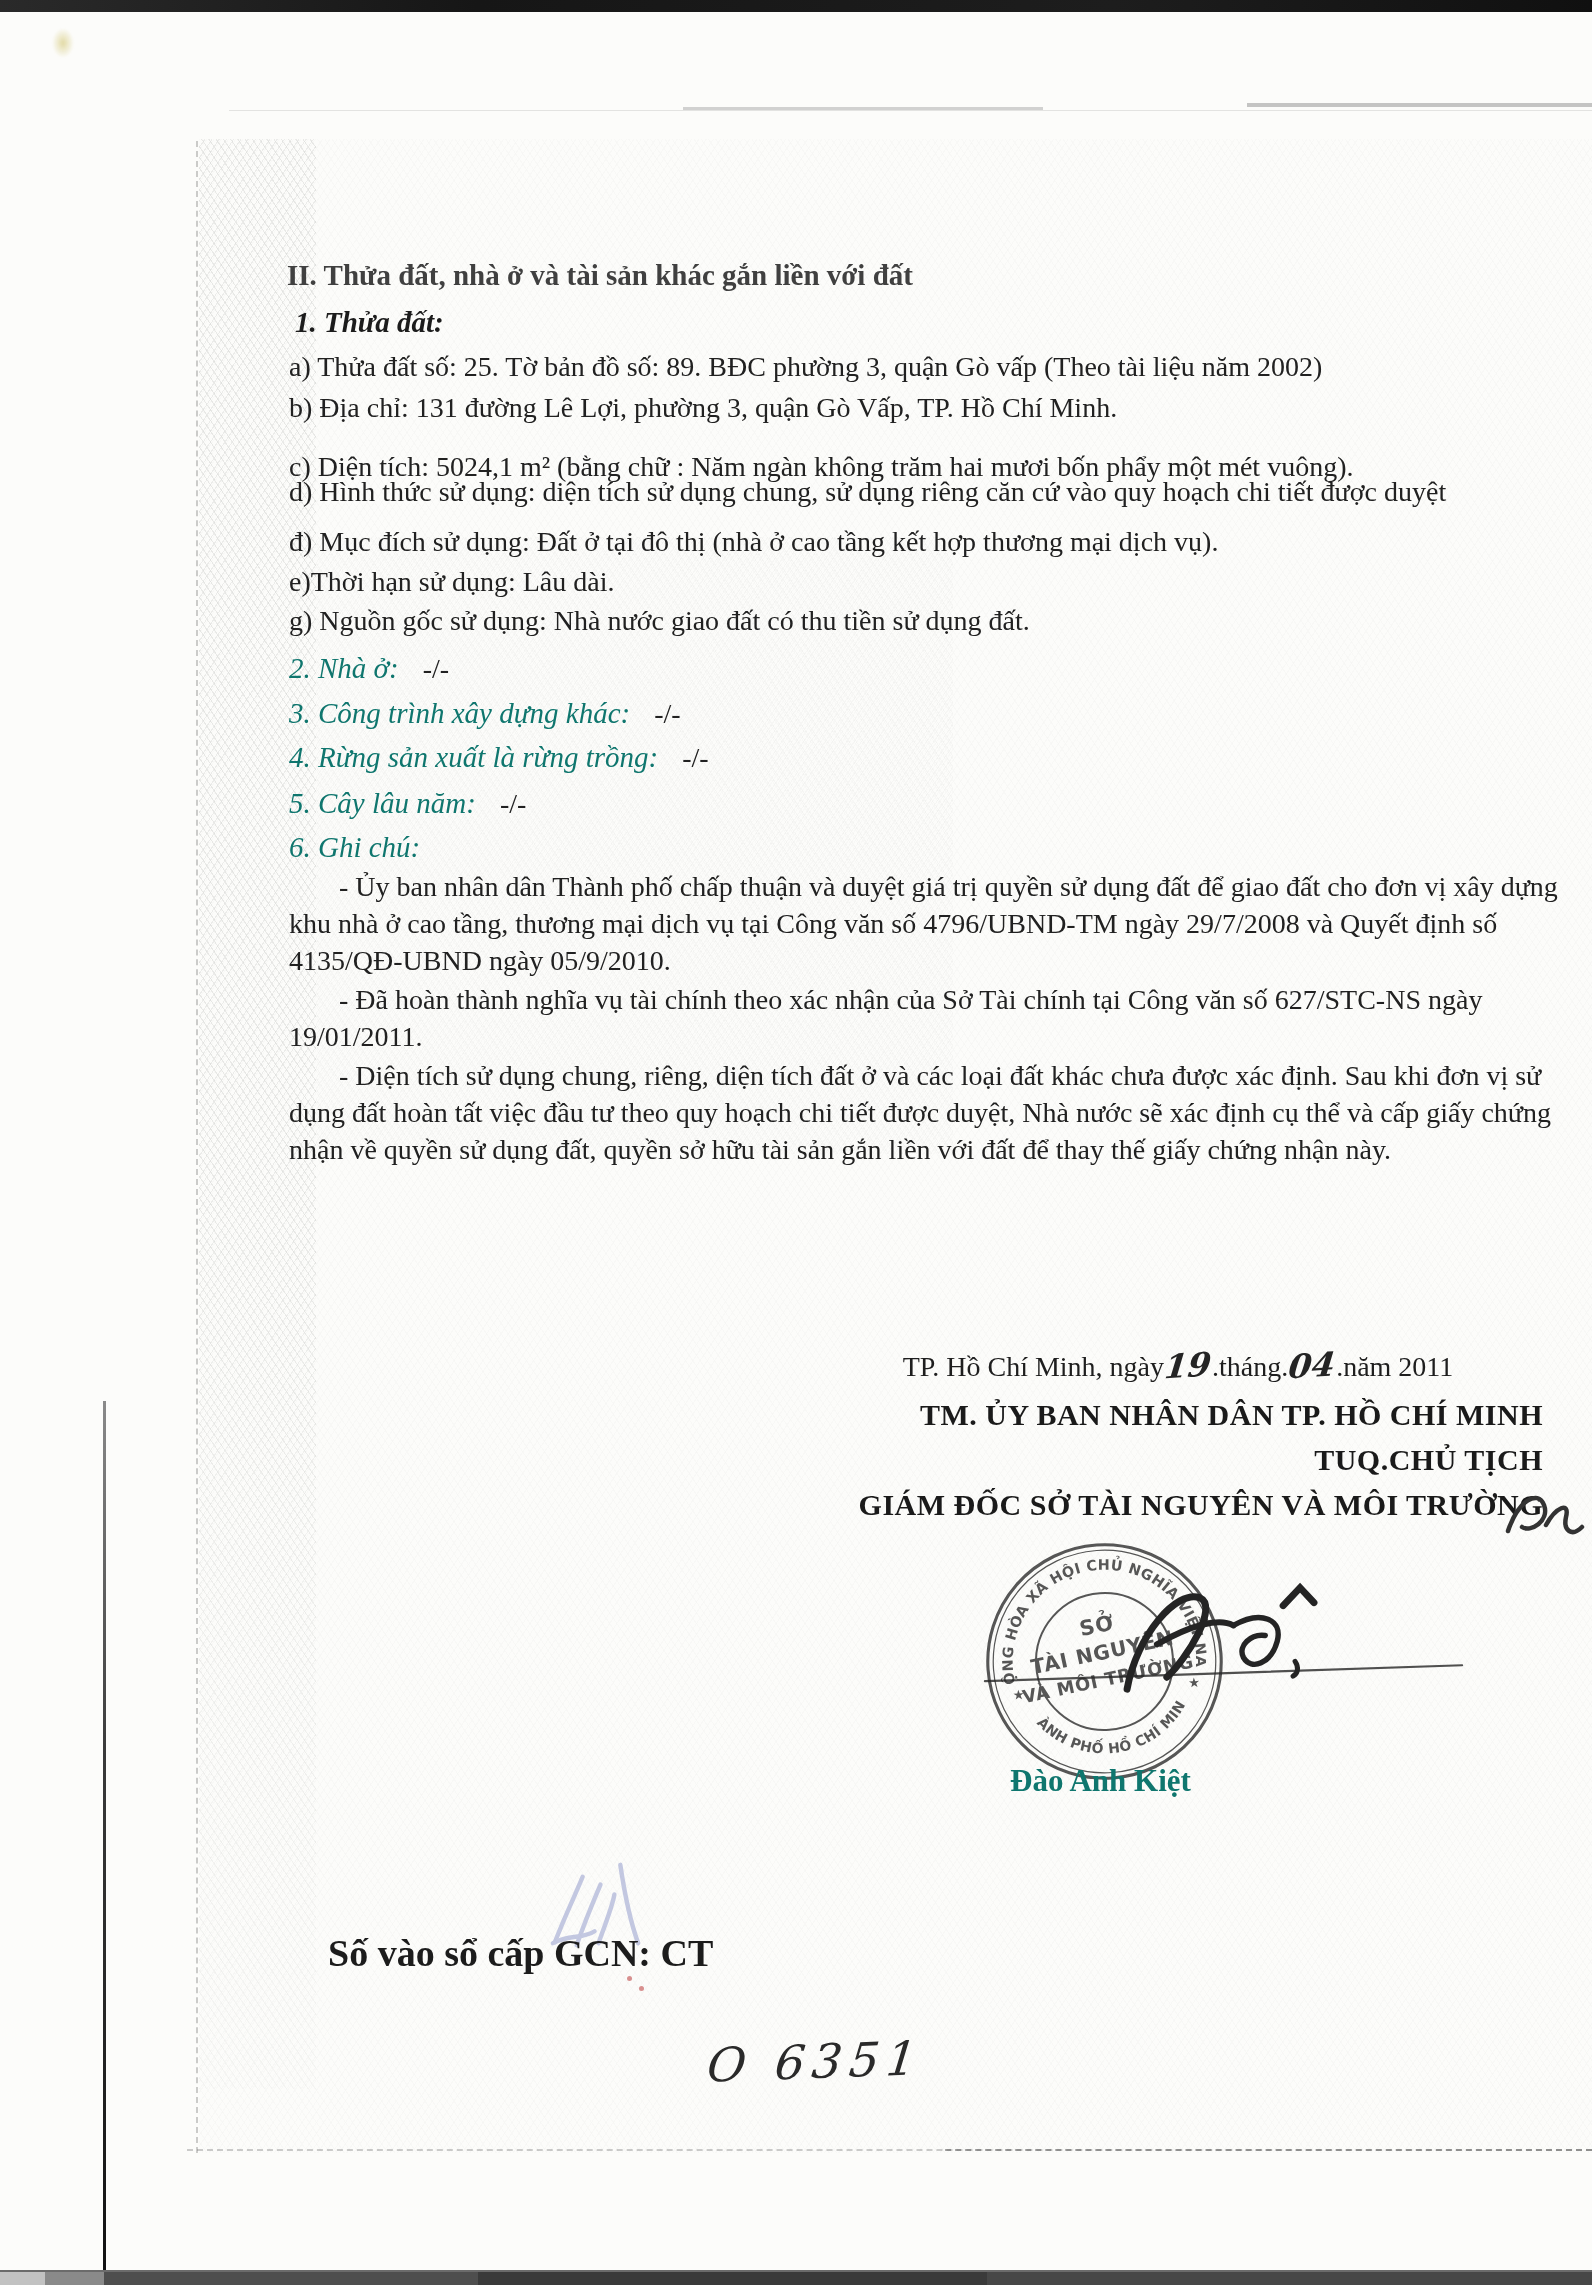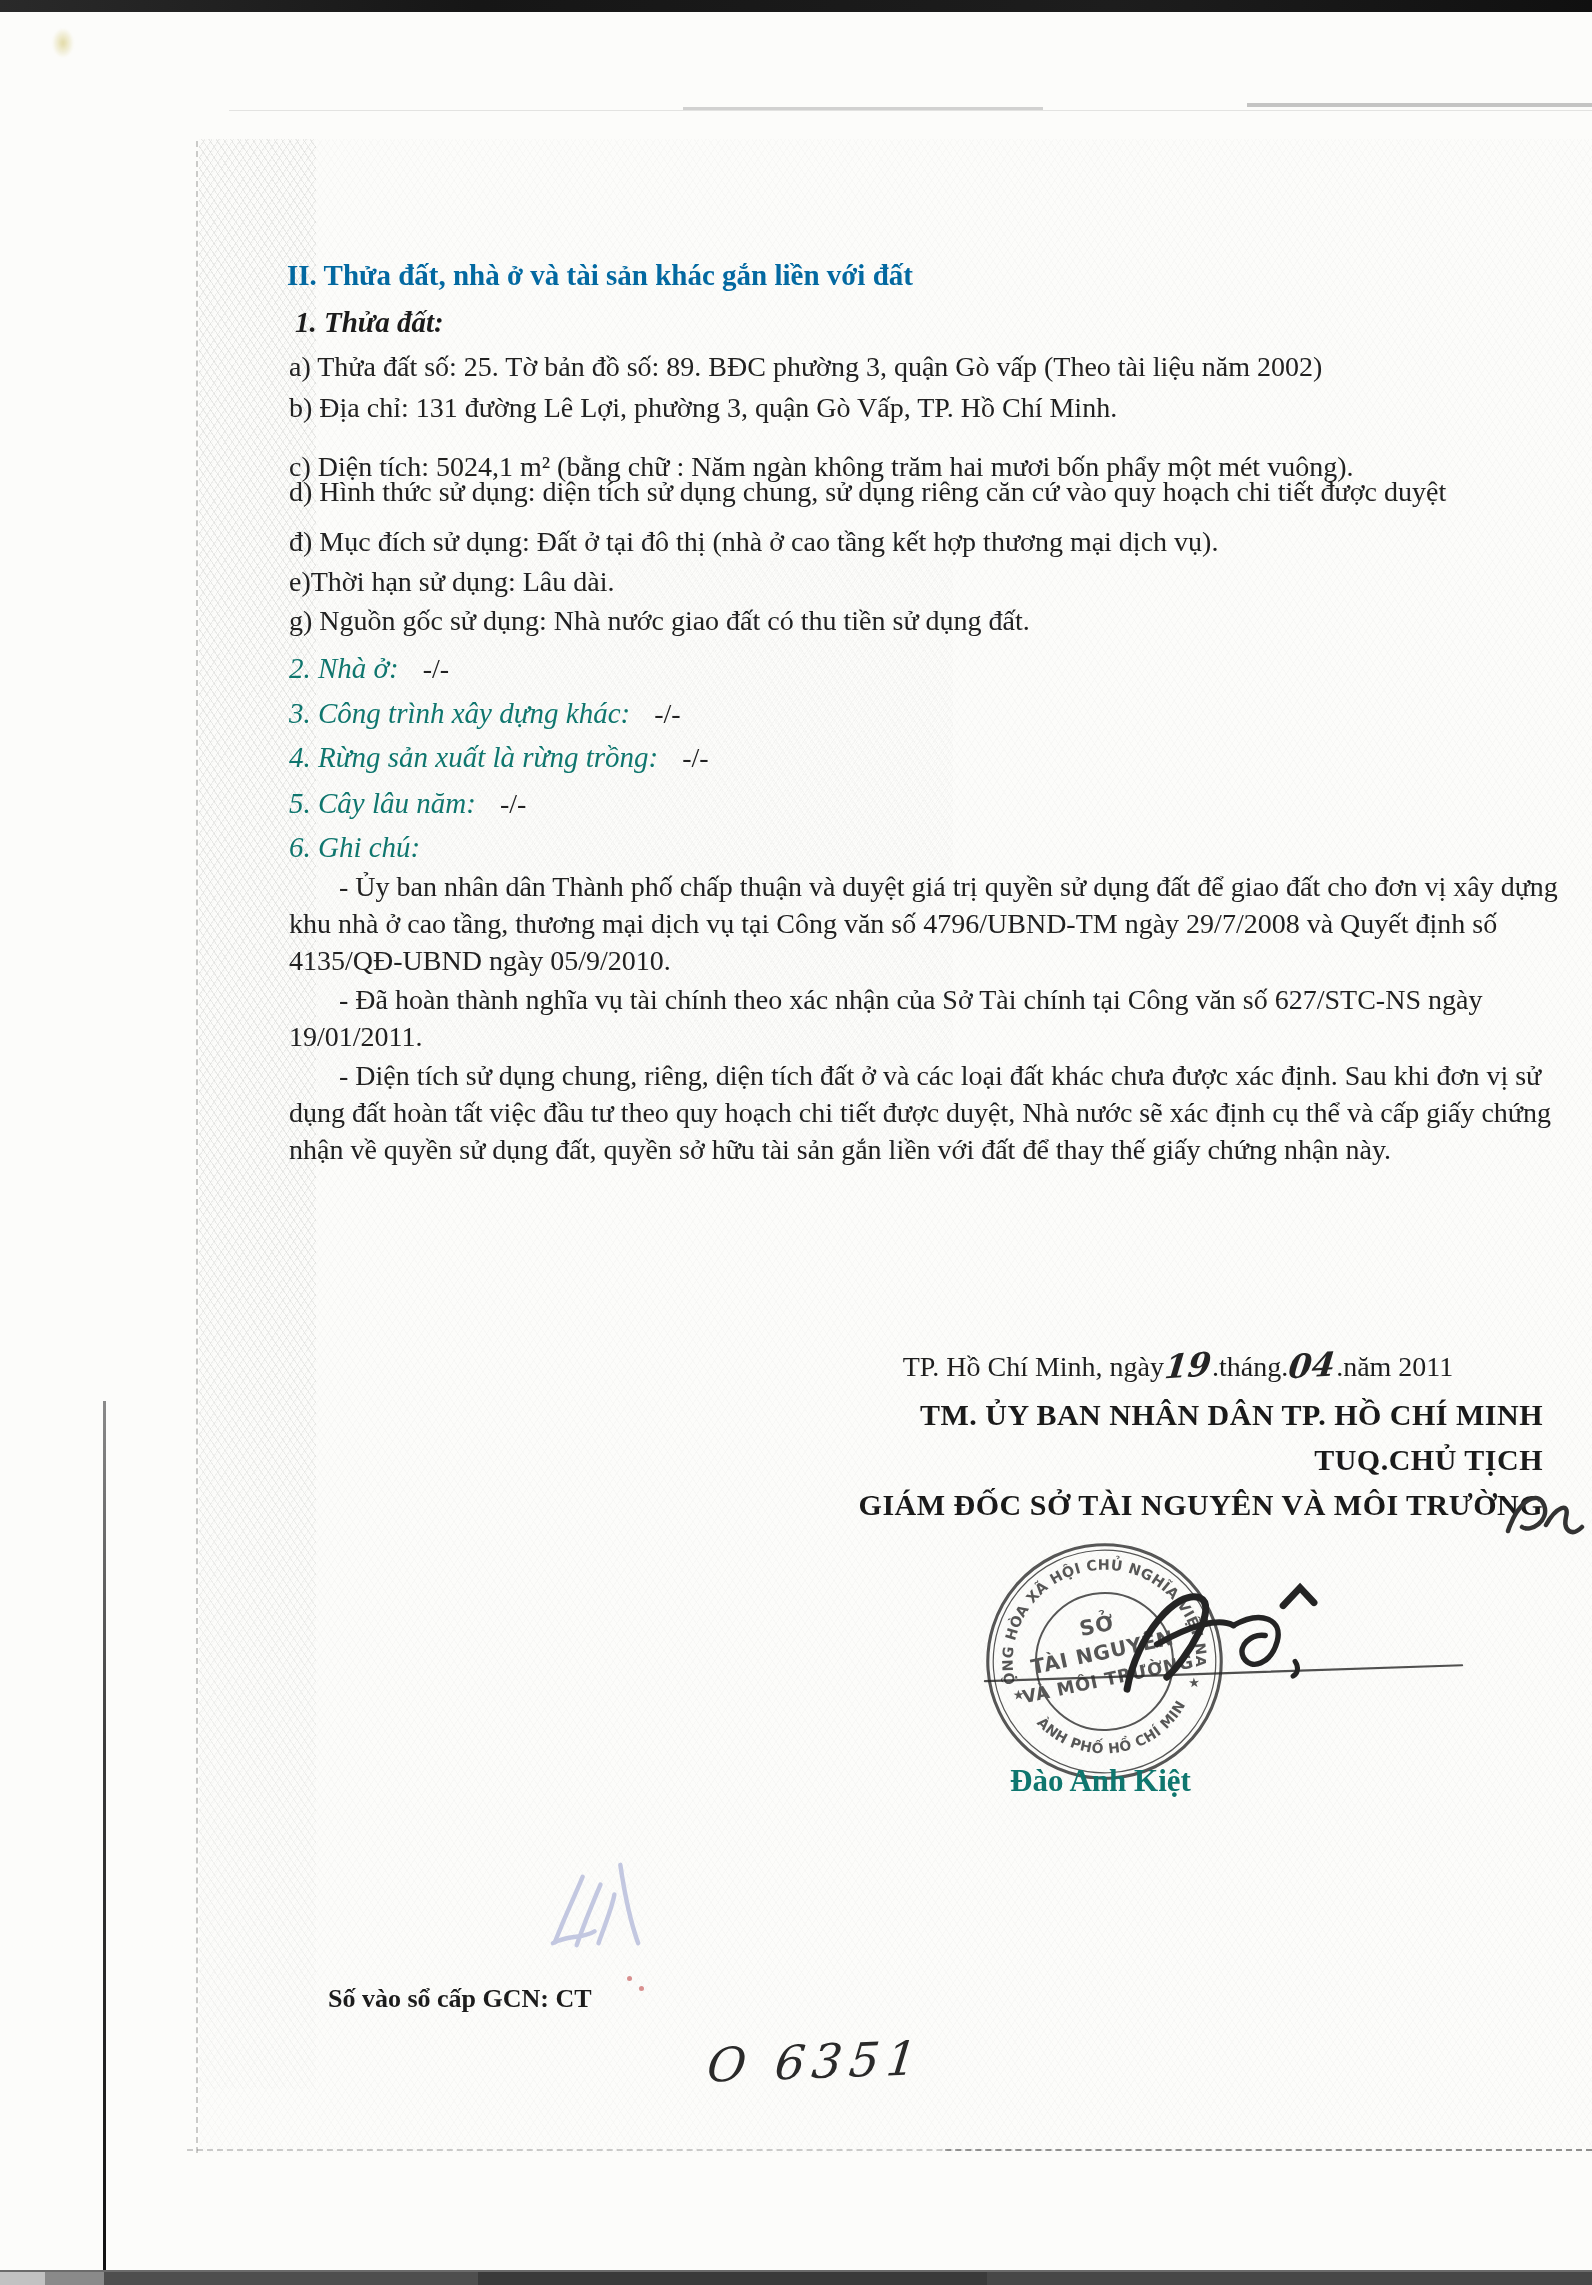--- a/index.html
+++ b/index.html
@@ -33,21 +33,21 @@
   .tex{background-image:
       repeating-linear-gradient(56deg,rgba(95,100,95,.5) 0 1px,transparent 1px 6px),
       repeating-linear-gradient(-56deg,rgba(95,100,95,.5) 0 1px,transparent 1px 6px);}
   .texture-main{position:absolute;left:199px;top:139px;width:1393px;height:2014px;opacity:.045;}
   .texture-band{position:absolute;left:199px;top:139px;width:117px;height:1950px;opacity:.20;
     -webkit-mask-image:linear-gradient(to bottom,#000 55%,rgba(0,0,0,.25));
     mask-image:linear-gradient(to bottom,#000 55%,rgba(0,0,0,.25));}
   .texture-upper{position:absolute;left:316px;top:537px;width:637px;height:617px;opacity:.07;}
   
   .sec-heading{position:absolute;left:287px;top:259px;margin:0;
-    font-size:29px;font-weight:bold;white-space:nowrap;color:#0369a1;}
+    font-size:29px;font-weight:bold;white-space:nowrap;color:#404040;}
   .parcel-heading{position:absolute;left:295px;top:306px;
     font-size:29px;font-weight:bold;font-style:italic;white-space:nowrap;color:#1c1c1c;}
   .parcel-lines{position:absolute;left:289px;top:0;}
   .parcel-line{position:absolute;left:0;font-size:28px;line-height:34px;white-space:nowrap;}
   .parcel-line:nth-of-type(1){top:350px;}
   .parcel-line:nth-of-type(2){top:391px;}
   .parcel-line:nth-of-type(3){top:450px;}
   .parcel-line:nth-of-type(4){top:475px;}
   .parcel-line:nth-of-type(5){top:525px;}
   .parcel-line:nth-of-type(6){top:565px;}
@@ -72,21 +72,21 @@
     white-space:nowrap;color:#1a1a1a;text-align:right;}
   .signer-name{position:absolute;left:1010px;top:1763px;width:308px;
     font-size:31px;font-weight:bold;color:#0f766e;white-space:nowrap;}
   
   .stamp-svg{position:absolute;left:980px;top:1537px;width:249px;height:249px;
     transform:rotate(-4deg);opacity:.85;}
   .scrawl-svg{position:absolute;left:953px;top:1540px;width:542px;height:169px;}
   .flourish-svg{position:absolute;left:1500px;top:1481px;width:92px;height:64px;}
   .blue-scribble-svg{position:absolute;left:525px;top:1847px;width:149px;height:111px;opacity:.55;}
   
-  .registry-label{position:absolute;left:328px;top:1984px;font-size:26px;font-weight:bold;
+  .registry-label{position:absolute;left:328px;top:1931px;font-size:38px;font-weight:bold;
     white-space:nowrap;color:#1c1c1c;}
   .registry-number{position:absolute;left:708px;top:2034px;font-size:47px;
     font-family:"DejaVu Serif",serif;font-style:italic;font-weight:400;letter-spacing:7px;
     transform:skewX(-8deg) rotate(-2deg);color:#2a2a2a;white-space:nowrap;}
 </style>
 </head>
 <body>
 
 <div id="page">
 

